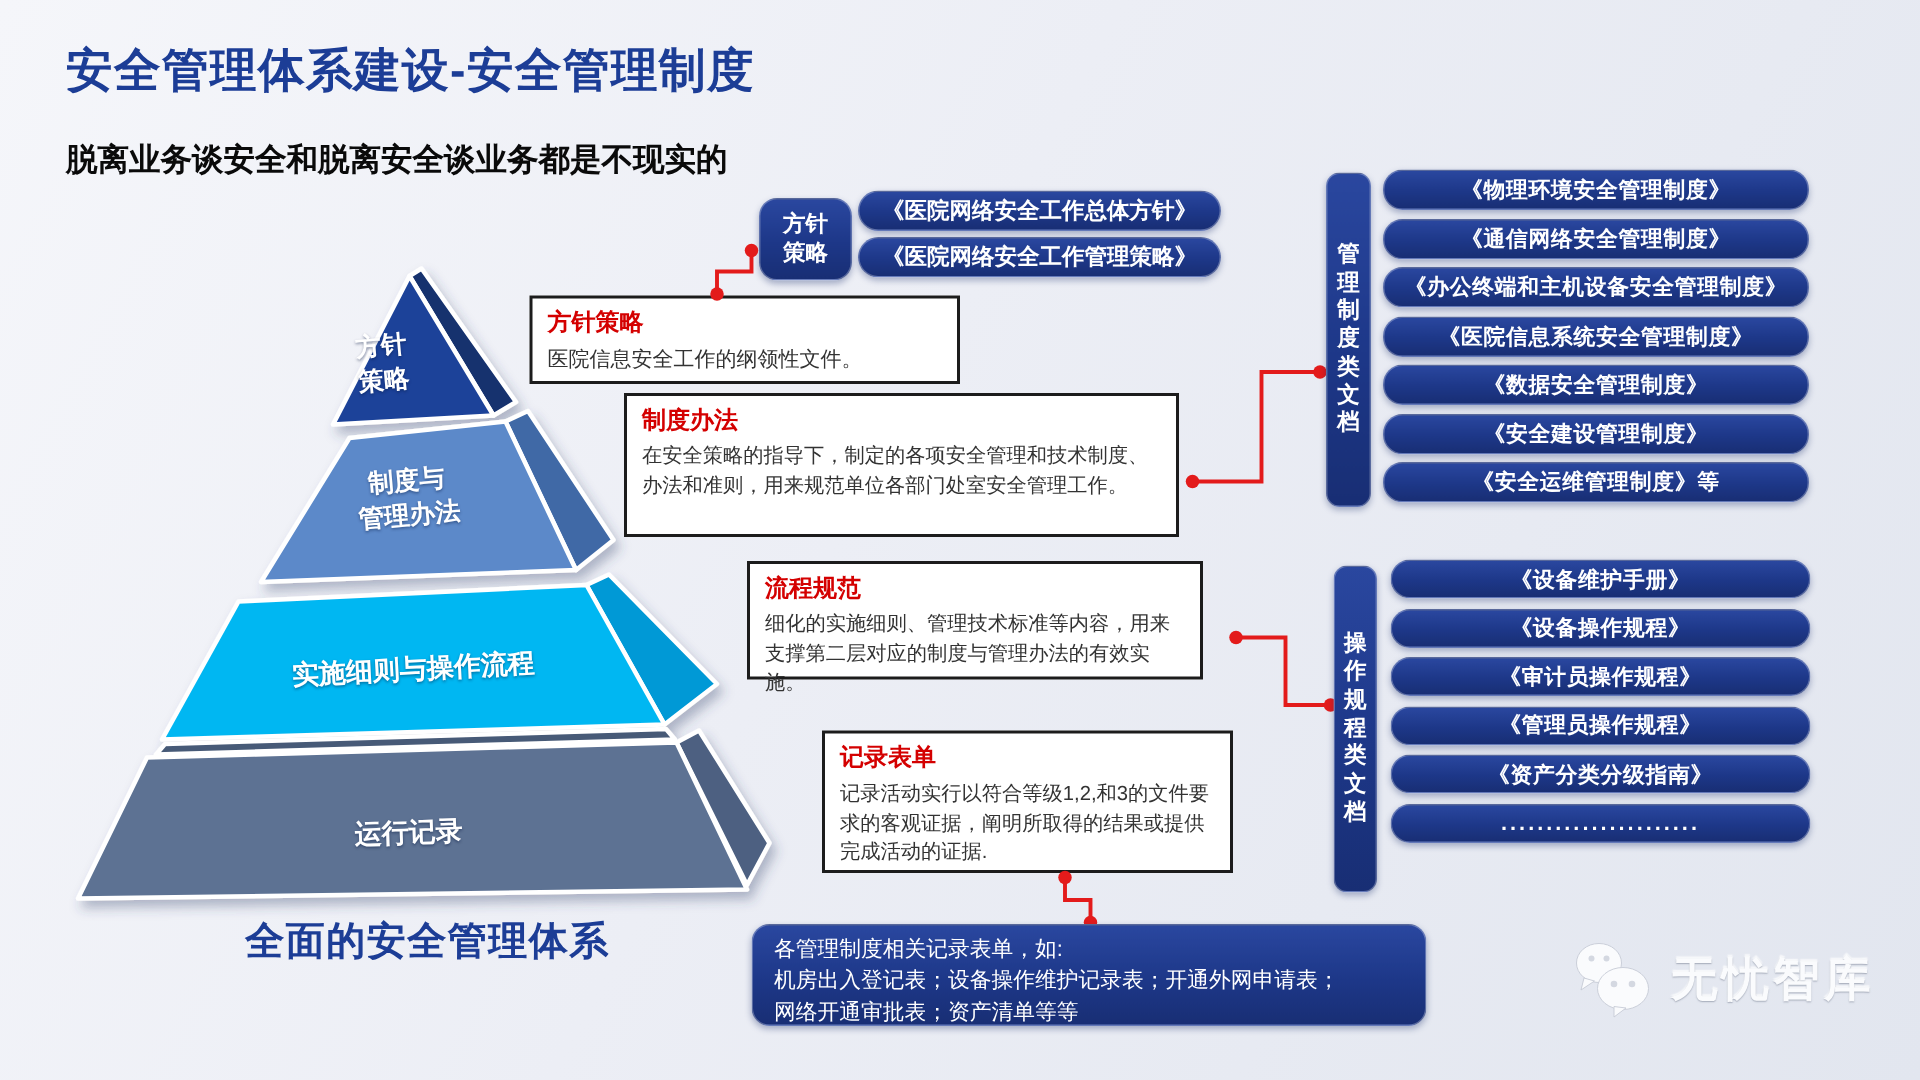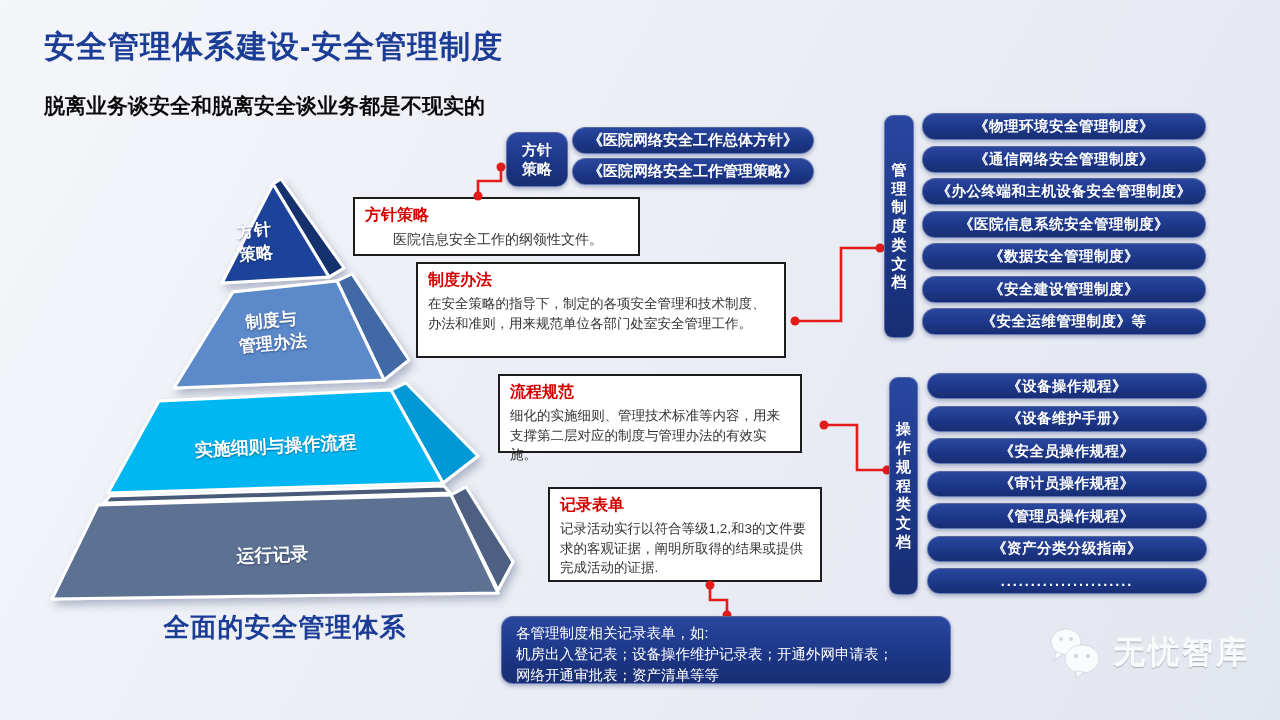--- a/index.html
+++ b/index.html
@@ -114,21 +114,21 @@
   <div class="pyr-label" style="left:180px;top:543px;width:185px;font-size:18px;transform:rotate(-2deg);">运行记录</div>
   <div class="pyr-caption">全面的安全管理体系</div>
 
   <div class="policy-tag navy">方针
 策略</div>
   <div class="top-pill navy" style="top:127px;">《医院网络安全工作总体方针》</div>
   <div class="top-pill navy" style="top:158px;">《医院网络安全工作管理策略》</div>
 
   <div class="callout" style="left:353px;top:197px;width:287px;height:59px;">
     <div class="c-title">方针策略</div>
-    <div class="c-body" style="font-size:14px;margin-left:28px;">医院信息安全工作的纲领性文件。</div>
+    <div class="c-body" style="font-size:14px;">医院信息安全工作的纲领性文件。</div>
   </div>
   <div class="callout" style="left:416px;top:262px;width:370px;height:96px;">
     <div class="c-title">制度办法</div>
     <div class="c-body">在安全策略的指导下，制定的各项安全管理和技术制度、办法和准则，用来规范单位各部门处室安全管理工作。</div>
   </div>
   <div class="callout" style="left:498px;top:374px;width:304px;height:79px;">
     <div class="c-title">流程规范</div>
     <div class="c-body">细化的实施细则、管理技术标准等内容，用来支撑第二层对应的制度与管理办法的有效实施。</div>
   </div>
   <div class="callout" style="left:548px;top:487px;width:274px;height:95px;">
@@ -173,23 +173,22 @@
   </div>
 
   <div class="vlabel navy" style="left:889px;top:377px;width:29px;height:218px;">操
 作
 规
 程
 类
 文
 档</div>
   <div class="pill-col" style="left:927px;top:373px;gap:6.5px;">
+    <div class="pill navy" style="width:280px;height:26px;">《设备维护手册》</div>
     <div class="pill navy" style="width:280px;height:26px;">《设备操作规程》</div>
-    <div class="pill navy" style="width:280px;height:26px;">《设备维护手册》</div>
-    <div class="pill navy" style="width:280px;height:26px;">《安全员操作规程》</div>
     <div class="pill navy" style="width:280px;height:26px;">《审计员操作规程》</div>
     <div class="pill navy" style="width:280px;height:26px;">《管理员操作规程》</div>
     <div class="pill navy" style="width:280px;height:26px;">《资产分类分级指南》</div>
     <div class="pill navy" style="width:280px;height:26px;letter-spacing:2px;">......................</div>
   </div>
 
   <div class="record-note navy">各管理制度相关记录表单，如:
 机房出入登记表；设备操作维护记录表；开通外网申请表；
 网络开通审批表；资产清单等等</div>
 

